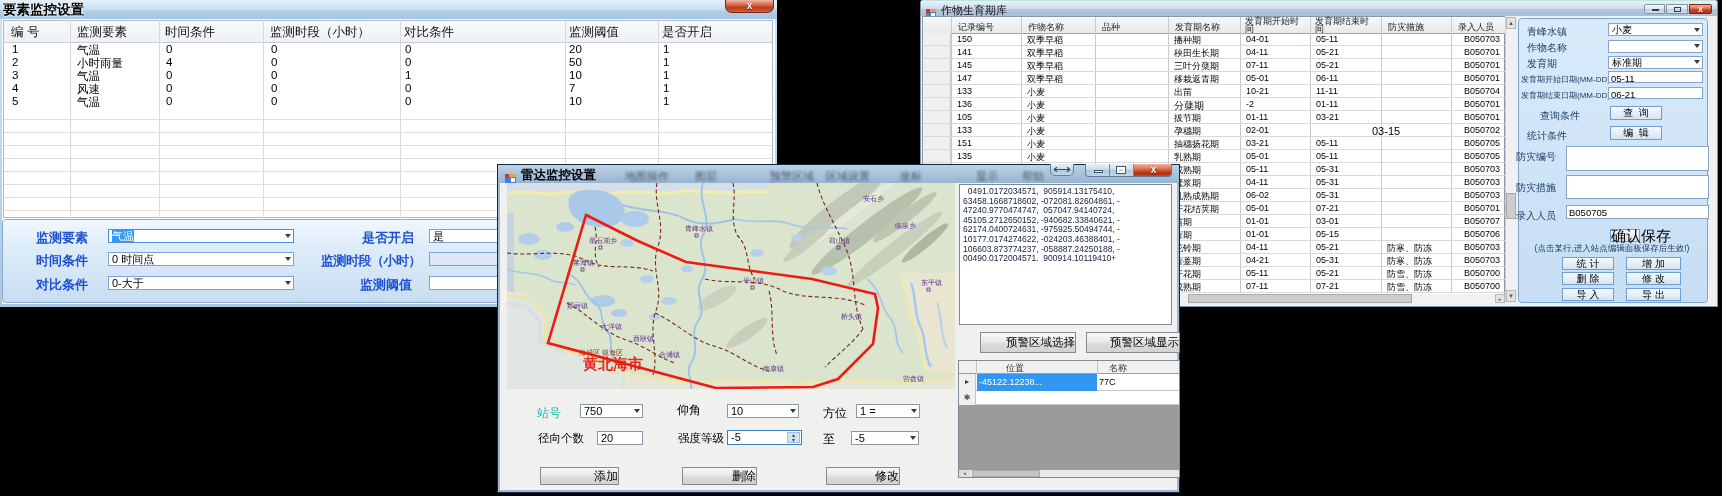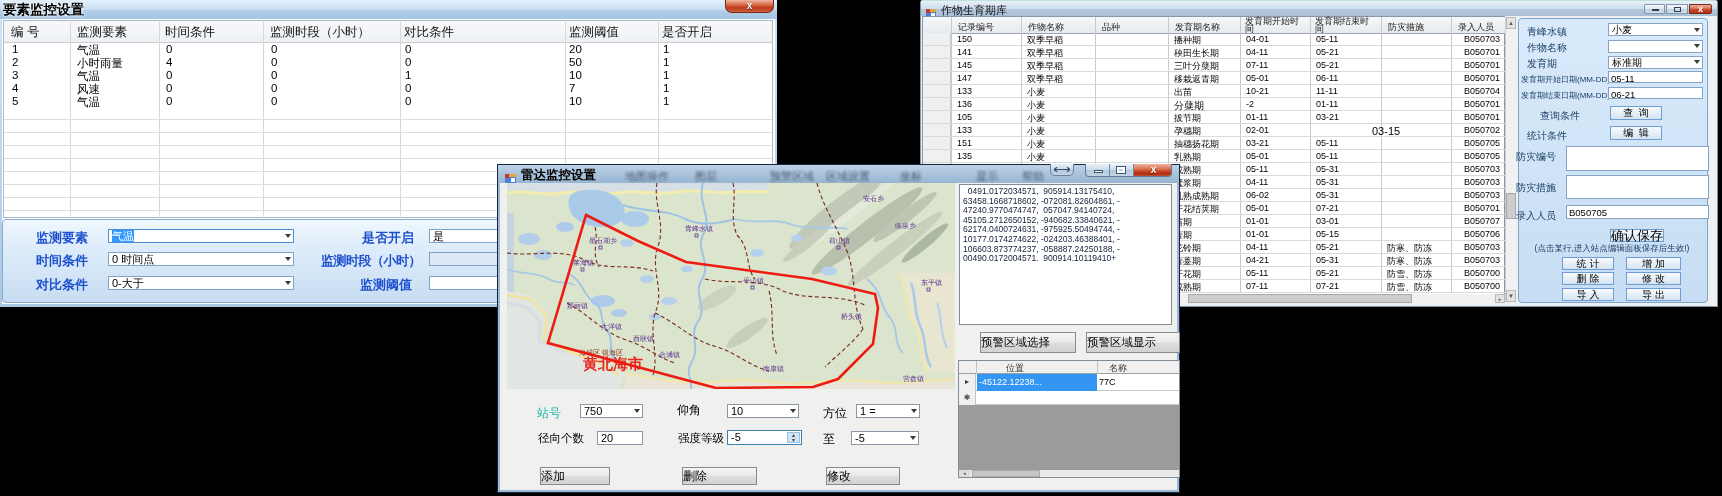--- a/index.html
+++ b/index.html
@@ -1,20 +1,20 @@
 <!DOCTYPE html>
 <html><head><meta charset="utf-8">
 <style>
 html,body{margin:0;padding:0;width:1722px;height:496px;background:#000;overflow:hidden}
 body{font-family:"Liberation Sans",sans-serif;position:relative}
 *{box-sizing:border-box}
 .a{position:absolute;white-space:nowrap}
 .combo{position:absolute;background:#fff;border:1px solid #7da2ce;font-size:11px;color:#000;line-height:12px;padding:0 0 0 3px;white-space:nowrap;overflow:hidden}
 .car{position:absolute;right:2px;top:50%;margin-top:-2px;width:0;height:0;border-left:3.5px solid transparent;border-right:3.5px solid transparent;border-top:4px solid #3a3a3a}
-.btn{position:absolute;background:linear-gradient(180deg,#f5f5f5,#eaeaea 45%,#dcdcdc 55%,#d2d2d2);border:1px solid #8a8a8a;font-size:12px;color:#000;text-align:left;white-space:nowrap}
+.btn{position:absolute;background:linear-gradient(180deg,#f5f5f5,#eaeaea 45%,#dcdcdc 55%,#d2d2d2);border:1px solid #8a8a8a;font-size:12px;color:#000;text-align:right;white-space:nowrap}
 .lblA{position:absolute;color:#1d50cf;font-size:13px;font-weight:bold;white-space:nowrap}
 .lblC{position:absolute;color:#1c3f63;font-size:10px;white-space:nowrap}
 .vline{position:absolute;width:1px;background:#d8d8d8}
 .hA{position:absolute;font-size:12.5px;font-weight:400;color:#111;white-space:nowrap}
 .dA{position:absolute;font-size:11.5px;color:#000;white-space:nowrap}
 </style></head>
 <body>
 
 <div class="a" id="winA" style="left:0;top:0;width:777px;height:307px;background:linear-gradient(180deg,#cfe3f5,#a9c8e4);z-index:1;border-top:1px solid #86dcd8"></div>
 <div class="a" style="left:0;top:0;width:777px;height:19px;background:linear-gradient(180deg,#e2f0fc 0%,#cbe0f3 45%,#b0cde8 60%,#a3c5e3 100%);z-index:1"></div>
@@ -309,21 +309,21 @@
     <div class="lblC" style="left:1540px;top:109px">查询条件</div>
     <div class="a" style="left:1610px;top:105.5px;width:52px;height:14px;background:linear-gradient(180deg,#f6fafd,#e8f0f8 45%,#d5e4f2);border:1px solid #6d9ed6;font-size:10px;text-align:center;line-height:12px;color:#000">查&nbsp;&nbsp;询</div>
     <div class="lblC" style="left:1527px;top:129px">统计条件</div>
     <div class="a" style="left:1610px;top:126px;width:52px;height:14px;background:linear-gradient(180deg,#f6fafd,#e8f0f8 45%,#d5e4f2);border:1px solid #6d9ed6;font-size:10px;text-align:center;line-height:12px;color:#000">编&nbsp;&nbsp;辑</div>
     <div class="lblC" style="left:1516px;top:150px">防灾编号</div>
     <div class="a" style="left:1566px;top:146px;width:143px;height:25px;background:#fff;border:1px solid #88a4c4;font-size:9.5px;padding:1px 0 0 2px"></div>
     <div class="lblC" style="left:1516px;top:181px">防灾措施</div>
     <div class="a" style="left:1566px;top:174.5px;width:143px;height:24px;background:#fff;border:1px solid #88a4c4;font-size:9.5px;padding:1px 0 0 2px"></div>
     <div class="lblC" style="left:1516px;top:209px">录入人员</div>
     <div class="a" style="left:1566px;top:205px;width:143px;height:14px;background:#fff;border:1px solid #88a4c4;font-size:9.5px;padding:1px 0 0 2px">B050705</div>
-    <div class="a" style="left:1610px;top:229px;width:54px;height:13px;background:linear-gradient(180deg,#f6fafd,#e8f0f8 45%,#d5e4f2);border:1px solid #6d9ed6;font-size:13px;text-align:left;line-height:11px;color:#000">确认保存</div>
+    <div class="a" style="left:1610px;top:229px;width:30px;height:13px;background:linear-gradient(180deg,#f6fafd,#e8f0f8 45%,#d5e4f2);border:1px solid #6d9ed6;font-size:15px;text-align:left;line-height:11px;color:#000">确认保存</div>
     <div class="a" style="left:1507px;top:243px;width:210px;font-size:8.5px;color:#1c3f63;text-align:center;white-space:nowrap">(点击某行,进入站点编辑面板保存后生效!)</div>
     <div class="a" style="left:1562px;top:256.5px;width:52px;height:13px;background:linear-gradient(180deg,#f6fafd,#e8f0f8 45%,#d5e4f2);border:1px solid #6d9ed6;font-size:10px;text-align:center;line-height:11px;color:#000">统 计</div>
     <div class="a" style="left:1626px;top:256.5px;width:55px;height:13px;background:linear-gradient(180deg,#f6fafd,#e8f0f8 45%,#d5e4f2);border:1px solid #6d9ed6;font-size:10px;text-align:center;line-height:11px;color:#000">增 加</div>
     <div class="a" style="left:1562px;top:272px;width:52px;height:13px;background:linear-gradient(180deg,#f6fafd,#e8f0f8 45%,#d5e4f2);border:1px solid #6d9ed6;font-size:10px;text-align:center;line-height:11px;color:#000">删 除</div>
     <div class="a" style="left:1626px;top:272px;width:55px;height:13px;background:linear-gradient(180deg,#f6fafd,#e8f0f8 45%,#d5e4f2);border:1px solid #6d9ed6;font-size:10px;text-align:center;line-height:11px;color:#000">修 改</div>
     <div class="a" style="left:1562px;top:287.5px;width:52px;height:13px;background:linear-gradient(180deg,#f6fafd,#e8f0f8 45%,#d5e4f2);border:1px solid #6d9ed6;font-size:10px;text-align:center;line-height:11px;color:#000">导 入</div>
     <div class="a" style="left:1626px;top:287.5px;width:55px;height:13px;background:linear-gradient(180deg,#f6fafd,#e8f0f8 45%,#d5e4f2);border:1px solid #6d9ed6;font-size:10px;text-align:center;line-height:11px;color:#000">导 出</div>
   </div>
 
 <div class="a" id="winB" style="left:497px;top:164px;width:683px;height:329px;background:#9db8d2;border:1px solid #15273f;z-index:3"></div>
@@ -500,16 +500,16 @@
     <div class="a" style="left:677px;top:402px;font-size:12px;color:#000;white-space:nowrap">仰角</div>
     <div class="combo" style="left:727px;top:404px;width:72px;height:14px;border-color:#8a97a5">10<span class="car"></span></div>
     <div class="a" style="left:823px;top:405px;font-size:12px;color:#000;white-space:nowrap">方位</div>
     <div class="combo" style="left:856px;top:404px;width:64px;height:14px;border-color:#8a97a5">1 =<span class="car"></span></div>
     <div class="a" style="left:538px;top:431px;font-size:11.5px;color:#000;white-space:nowrap">径向个数</div>
     <div class="a" style="left:597px;top:430.5px;width:46px;height:14px;background:#fff;border:1px solid #8a97a5;font-size:11px;padding-left:3px">20</div>
     <div class="a" style="left:678px;top:431px;font-size:11.5px;color:#000;white-space:nowrap">强度等级</div>
     <div class="a" style="left:727px;top:430px;width:75px;height:15px;background:#fff;border:1px solid #3c7fb1;font-size:11px;padding-left:3px">-5<div style="position:absolute;right:1px;top:1px;width:13px;height:11px;background:#cfe4f6;border:1px solid #98c1e0;font-size:6px;line-height:5px;text-align:center;color:#444">▴<br>▾</div></div>
     <div class="a" style="left:823px;top:431px;font-size:12px;color:#000;white-space:nowrap">至</div>
     <div class="combo" style="left:851px;top:430.5px;width:68px;height:14px;border-color:#8a97a5">-5<span class="car"></span></div>
-    <div class="btn" style="left:540px;top:467px;width:70px;height:18px;line-height:16px">添加</div>
+    <div class="btn" style="left:540px;top:467px;width:79px;height:18px;line-height:16px">添加</div>
     <div class="btn" style="left:682px;top:467px;width:75px;height:18px;line-height:16px">删除</div>
     <div class="btn" style="left:826px;top:467px;width:74px;height:18px;line-height:16px">修改</div>
   </div>
 
 </body></html>

